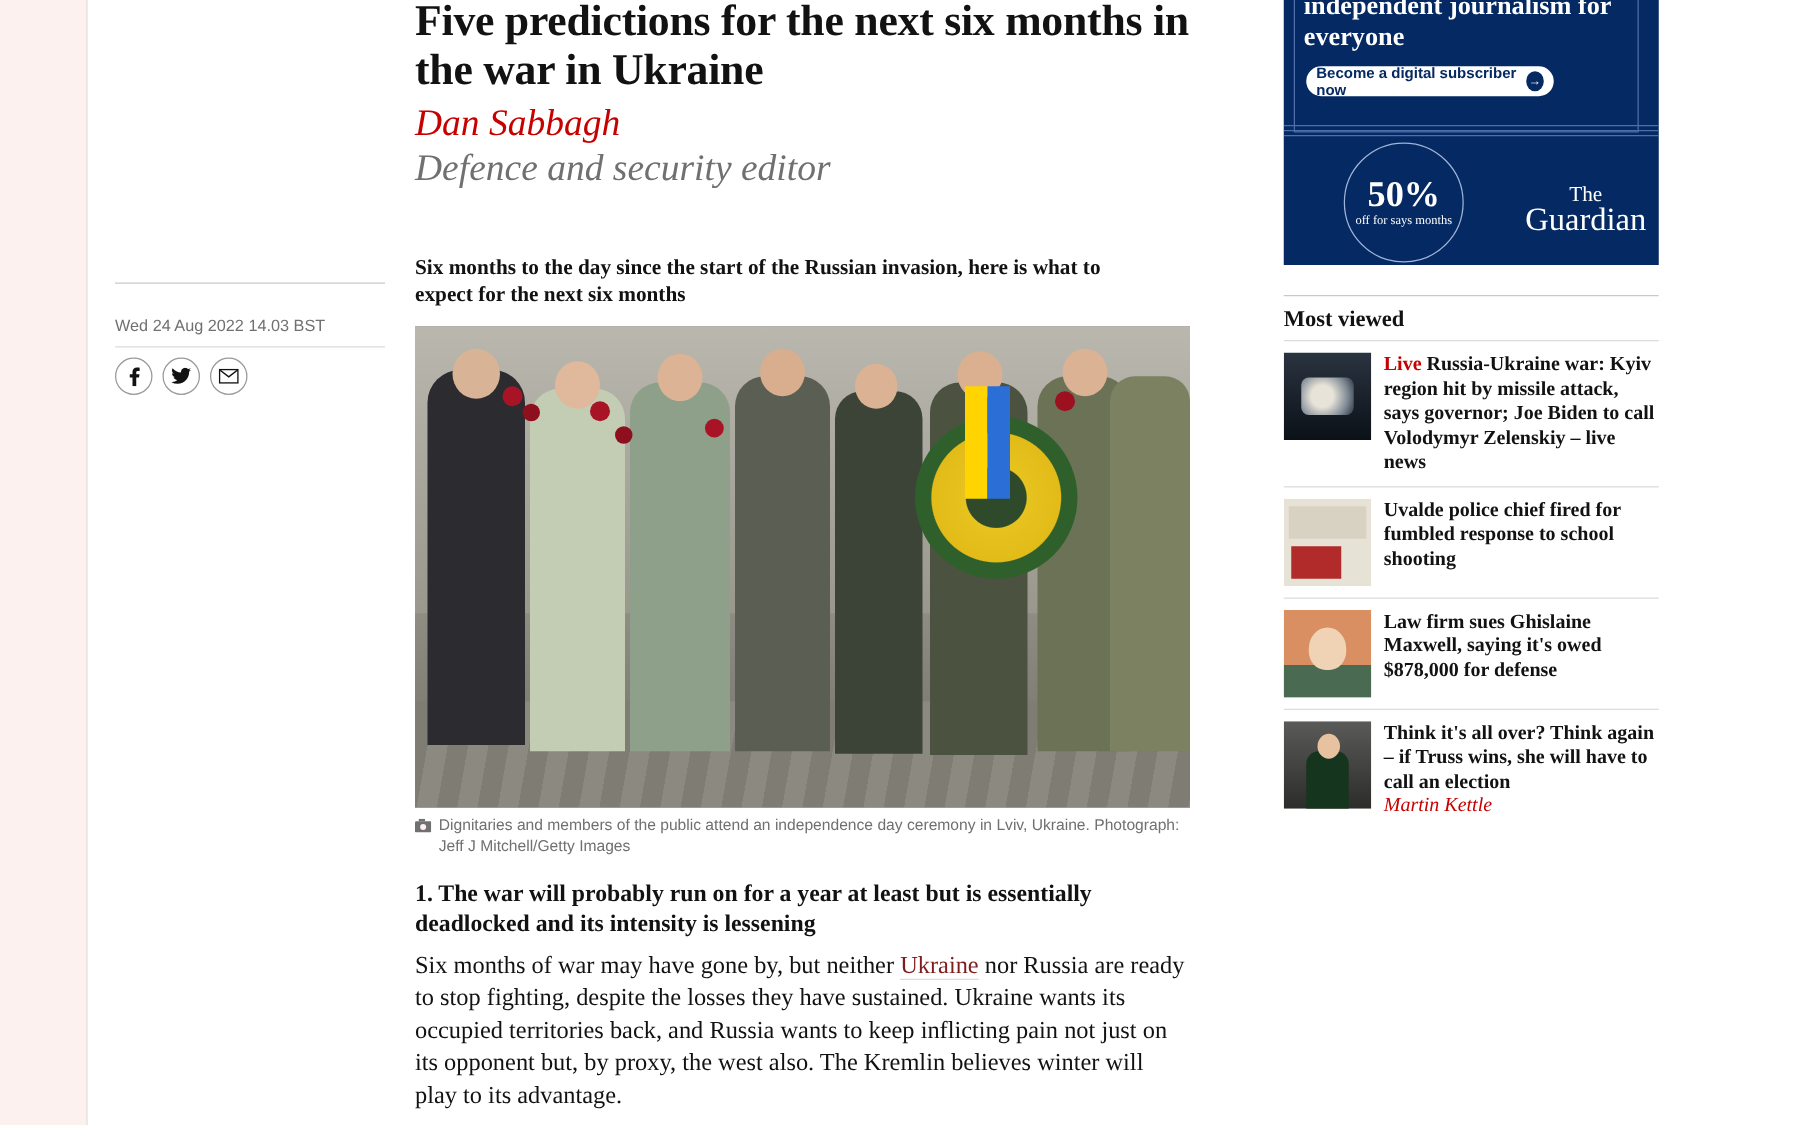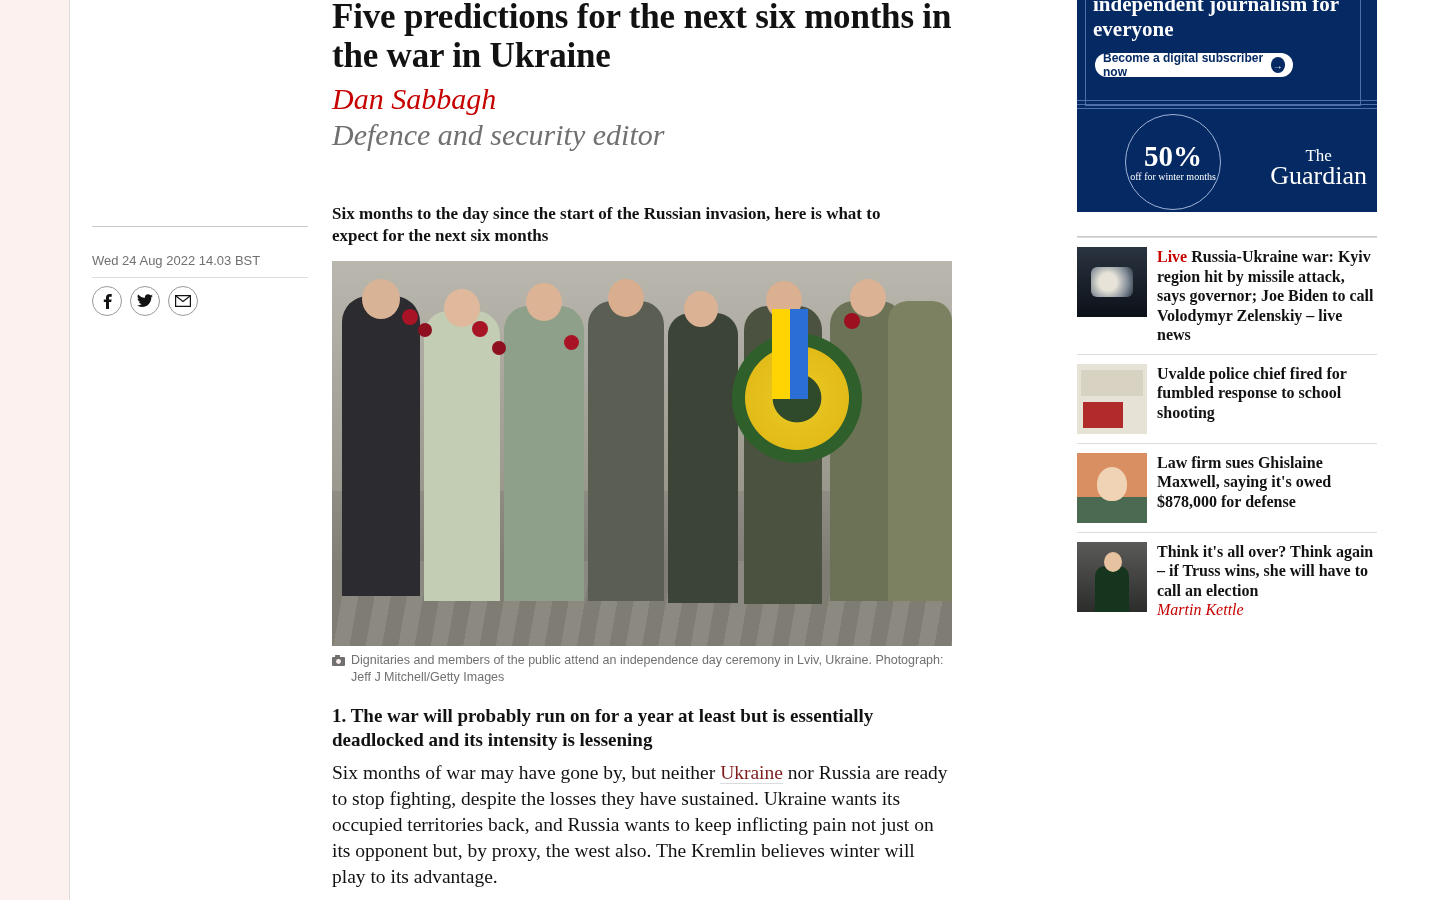--- a/index.html
+++ b/index.html
@@ -158,21 +158,21 @@
   .inline-link {
     color: #7f1d1d;
     text-decoration: none;
     border-bottom: 1px solid #dcdcdc;
     cursor: pointer;
   }
 
   
   .right-col {
     position: absolute;
-    left: 1077px; top: 0;
+    left: 1027px; top: 0;
     width: 300px;
   }
   .ad {
     width: 300px;
     height: 212px;
     background: #052962;
     position: relative;
     overflow: hidden;
     color: #fff;
   }
@@ -409,29 +409,30 @@
         <span>Become a digital subscriber now</span>
         <span class="ad-cta-arrow">→</span>
       </div>
       <div class="ad-stripes">
         <div class="stripe" style="top:0"></div>
         <div class="stripe" style="top:4px"></div>
         <div class="stripe" style="top:8px"></div>
       </div>
       <div class="ad-circle">
         <div class="ad-pct">50%</div>
-        <div class="ad-pct-sub">off for winter months</div>
+        <div class="ad-pct-sub">off for says months</div>
       </div>
       <div class="ad-logo">
         <small>The</small>
         <span>Guardian</span>
       </div>
     </div>
 
     <div class="mv-top-rule"></div>
+    <div class="mv-title">Most viewed</div>
 
 
     <div class="mv-item">
       <div class="mv-thumb">
         <div class="ph" style="left:0;top:0;width:70px;height:70px;background:linear-gradient(#2a3340,#0c1118);"></div>
         <div class="ph" style="left:14px;top:20px;width:42px;height:30px;background:radial-gradient(circle at 40% 50%, #e7e3d8 0 30%, #7e8894 70%, #2a3340 100%);border-radius:6px;"></div>
       </div>
       <div class="mv-text"><span class="mv-live">Live</span> <span>Russia-Ukraine war: Kyiv region hit by missile attack, says governor; Joe Biden to call Volodymyr Zelenskiy – live news</span></div>
     </div>
 

